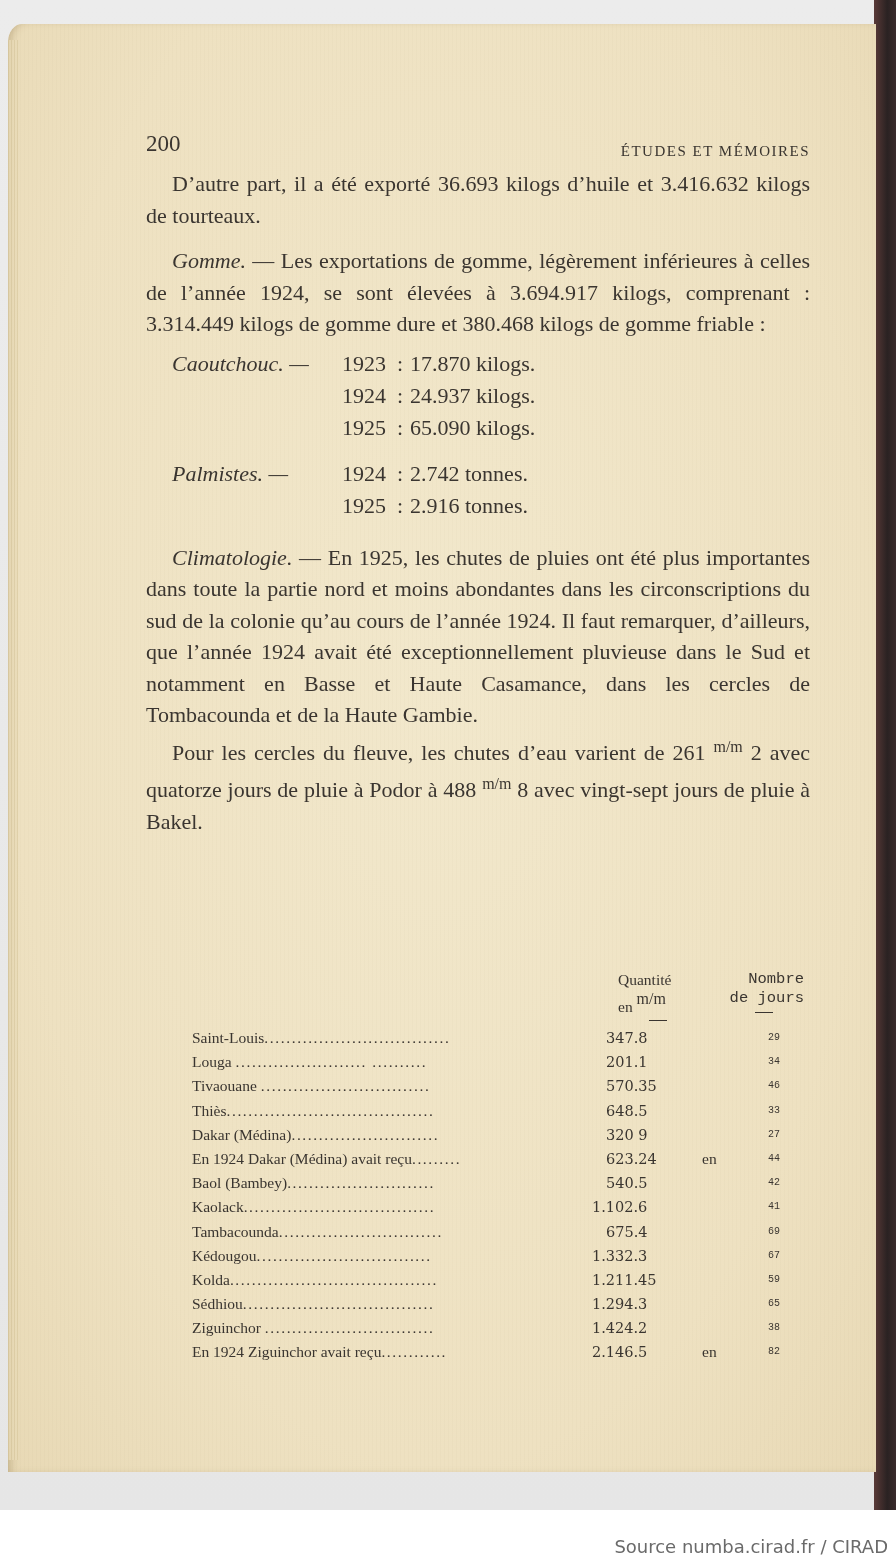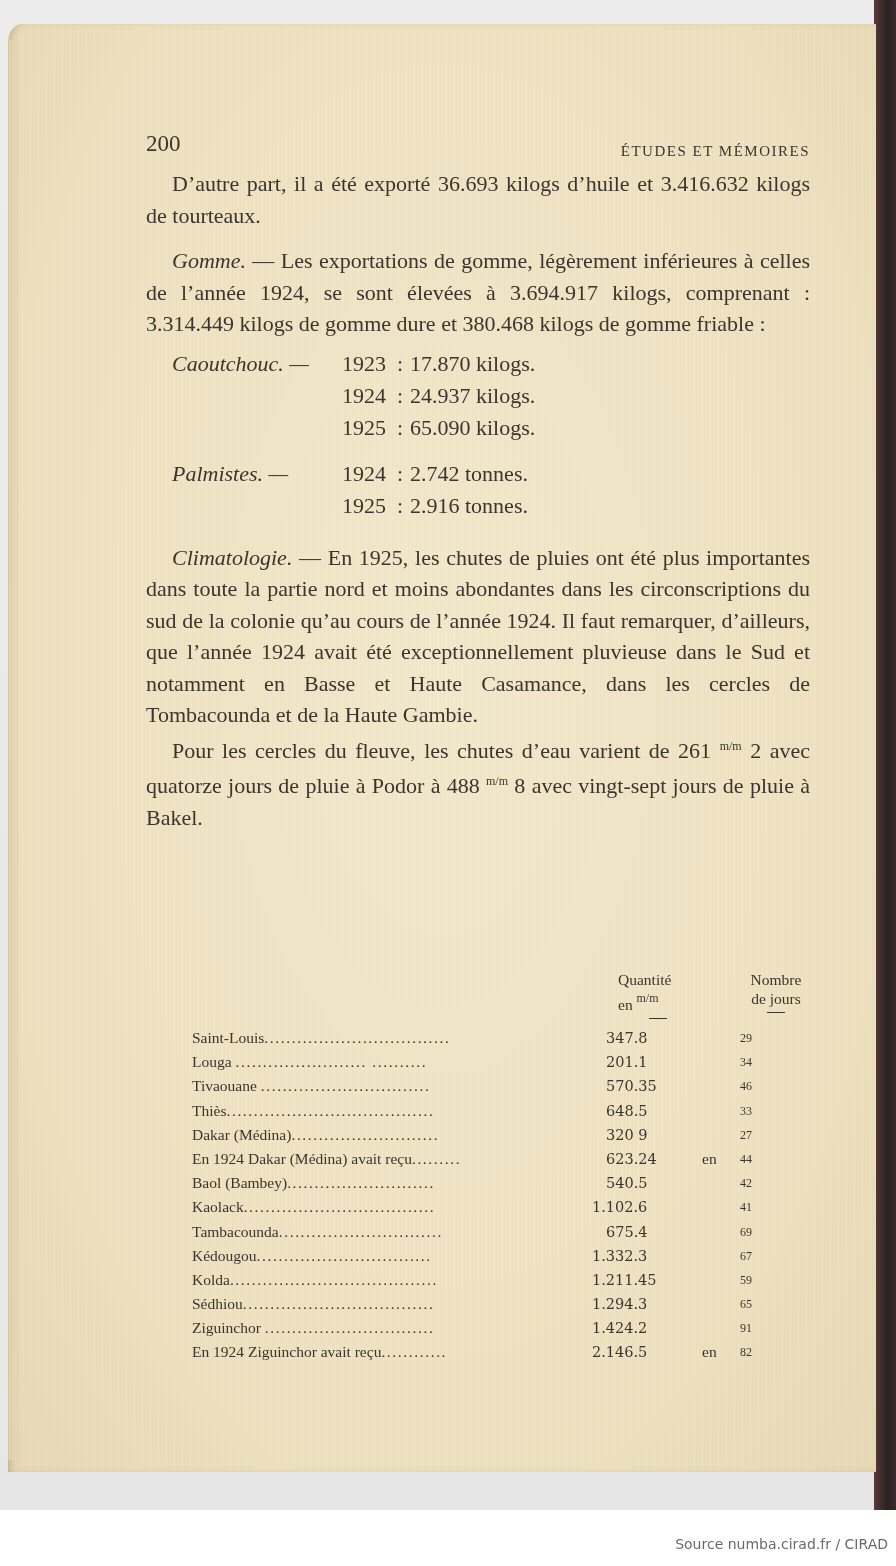--- a/index.html
+++ b/index.html
@@ -43,41 +43,41 @@
     p { margin: 0; text-align: justify; text-indent: 26px; }
     .para-gap { height: 14px; }
     .lead { font-style: italic; }
     .stat-block { margin-top: 8px; margin-bottom: 6px; }
     .stat-row { display: flex; height: 32px; align-items: baseline; }
     .stat-label { width: 196px; padding-left: 26px; font-style: italic; box-sizing: border-box; }
     .stat-year { width: 48px; text-align: left; }
     .stat-colon { width: 20px; text-align: center; }
     .stat-val { }
     .stat-gap { height: 14px; }
-    sup.unit { font-size: 12px; vertical-align: 8px; margin-top: 40px; }
+    sup.unit { font-size: 16px; vertical-align: 8px; margin-top: 40px; }
     .table {
       position: absolute; left: 192px; top: 970px; width: 600px;
       color: #3a3530; font-family: "Liberation Serif", "DejaVu Serif", serif;
     }
     .thead { position: relative; height: 56px; font-size: 15.5px; }
     .th-qty { position: absolute; left: 426px; top: 0; width: 80px; text-align: left; line-height: 19px; }
-    .th-days { position: absolute; left: 544px; top: 0; width: 80px; text-align: center; line-height: 19px; }
+    .th-days { position: absolute; left: 532px; top: 0; width: 80px; text-align: right; line-height: 19px; font-family: Liberation Mono, monospace; }
     .th-rule { display: block; width: 18px; margin: 4px auto 0; border-top: 1.5px solid #3a3530; }
     .trow { position: relative; height: 24.2px; font-size: 15.5px; line-height: 24px; }
     .t-name {
       position: absolute; left: 0; width: 386px; white-space: nowrap; overflow: hidden;
     }
     .t-name .leader { letter-spacing: 1.6px; }
     .t-qty { position: absolute; left: 400px; width: 96px; text-align: left; padding-left: 14px; box-sizing: border-box; font-family: "DejaVu Serif", serif; font-size: 14.5px; }
     .t-qty.big { padding-left: 0; }
     .t-en { position: absolute; left: 510px; width: 24px; text-align: left; }
-    .t-days { position: absolute; left: 548px; width: 40px; text-align: left; font-family: Liberation Serif, serif; font-size: 12px; }
+    .t-days { position: absolute; left: 548px; width: 40px; text-align: right; font-family: Liberation Mono, monospace; font-size: 10px; }
     .source {
       position: absolute; right: 8px; top: 1536px; font-family: "DejaVu Sans", sans-serif;
-      font-size: 14px; color: #6a6a6a;
+      font-size: 18px; color: #6a6a6a;
     }
   </style>
 </head>
 <body>
 
 <div class="backdrop"></div>
 <div class="cover-strip"></div>
 <div class="page"></div>
 <div class="page-edge"></div>
 
@@ -216,21 +216,21 @@
       <div class="trow">
         <span class="t-name"><span>Sédhiou</span><span class="leader">...................................</span></span>
         <span class="t-qty big">1.294.3</span>
         <span class="t-en"></span>
         <span class="t-days">65</span>
       </div>
       <div class="trow">
         <span class="t-name"><span>Ziguinchor </span><span class="leader">...............................</span></span>
         <span class="t-qty big">1.424.2</span>
         <span class="t-en"></span>
-        <span class="t-days">91</span>
+        <span class="t-days">38</span>
       </div>
       <div class="trow">
         <span class="t-name"><span>En 1924 Ziguinchor avait reçu</span><span class="leader">............</span></span>
         <span class="t-qty big">2.146.5</span>
         <span class="t-en">en</span>
         <span class="t-days">82</span>
       </div>
     </div>
 </div>
 

